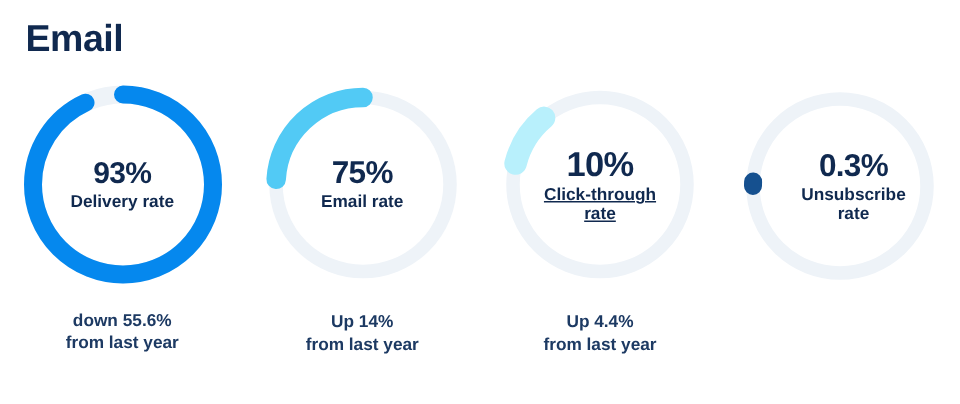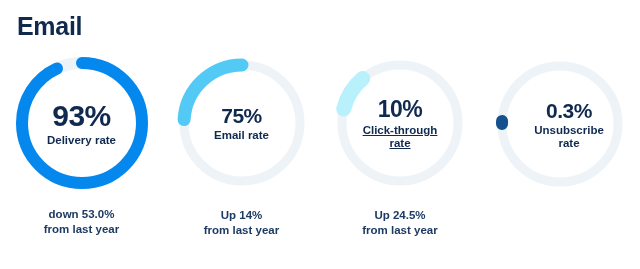--- a/index.html
+++ b/index.html
@@ -91,21 +91,21 @@
   .card-1 { left: 0px;   width: 163px; }
   .card-2 { left: 163px; width: 157px; }
   .card-3 { left: 320px; width: 160px; }
   .card-4 { left: 480px; width: 160px; }
 
   .card-1 .donut-wrap { width: 134px; height: 134px; }
   .card-2 .donut-wrap { width: 128px; height: 128px; margin-top: 3px; }
   .card-3 .donut-wrap { width: 128px; height: 128px; margin-top: 3px; }
   .card-4 .donut-wrap { width: 132px; height: 132px; margin-top: 2px; }
 
-  .card-1 .donut-value { font-size: 30px; }
+  .card-1 .donut-value { font-size: 20px; }
   .card-2 .donut-value { font-size: 21px; }
   .card-3 .donut-value { font-size: 23px; }
   .card-4 .donut-value { font-size: 21px; }
 
   .card-1 .donut-label { font-size: 11.5px; }
   .card-2 .donut-label { font-size: 11.5px; }
   .card-3 .donut-label { font-size: 11.5px; text-decoration: underline; }
   .card-4 .donut-label { font-size: 11.5px; }
 
   .card-1 .caption { margin-top: 17px; }
@@ -126,21 +126,21 @@
     <div class="donut-wrap">
       <svg class="donut-svg" viewBox="0 0 134 134" width="134" height="134">
         <circle cx="67" cy="67" r="60" fill="none" stroke="#eef3f8" stroke-width="12"></circle>
         <circle class="donut-arc" cx="67" cy="67" r="60" fill="none" stroke="#0588ee" stroke-width="12" stroke-linecap="round" transform="rotate(-90 67 67)" stroke-dasharray="350.6017401406209 26.38937829015424"></circle>
       </svg>
       <div class="donut-center">
         <div class="donut-value">93%</div>
         <div class="donut-label">Delivery rate</div>
       </div>
     </div>
-    <div class="caption">down 53.0%
+    <div class="caption">down 55.6%
 from last year</div>
   </div>
 
   <div class="metric-card card-2">
     <div class="donut-wrap">
       <svg class="donut-svg" viewBox="0 0 128 128" width="128" height="128">
         <circle cx="64" cy="64" r="58" fill="none" stroke="#eef3f8" stroke-width="9"></circle>
         <circle class="donut-arc" cx="64" cy="64" r="58" fill="none" stroke="#52caf5" stroke-width="13" stroke-linecap="round" transform="rotate(-90 64 64) scale(1,-1) translate(0,-128)" stroke-dasharray="87.46193947593984 276.96280834047616"></circle>
       </svg>
       <div class="donut-center">
@@ -157,21 +157,21 @@
       <svg class="donut-svg" viewBox="0 0 128 128" width="128" height="128">
         <circle cx="64" cy="64" r="58" fill="none" stroke="#eef3f8" stroke-width="9"></circle>
         <circle class="donut-arc" cx="64" cy="64" r="58" fill="none" stroke="#b8f0fc" stroke-width="15" stroke-linecap="round" transform="rotate(-130 64 64) scale(1,-1) translate(0,-128)" stroke-dasharray="36.4424747816416 327.98227303477444"></circle>
       </svg>
       <div class="donut-center">
         <div class="donut-value">10%</div>
         <div class="donut-label">Click-through
 rate</div>
       </div>
     </div>
-    <div class="caption">Up 24.5%
+    <div class="caption">Up 4.4%
 from last year</div>
   </div>
 
   <div class="metric-card card-4">
     <div class="donut-wrap">
       <svg class="donut-svg" viewBox="0 0 132 132" width="132" height="132">
         <circle cx="66" cy="66" r="58" fill="none" stroke="#eef3f8" stroke-width="9"></circle>
         <circle class="donut-arc" cx="66" cy="66" r="58" fill="none" stroke="#15508f" stroke-width="12" stroke-linecap="round" transform="rotate(-180 66 66)" stroke-dasharray="3 361.424747816416"></circle>
       </svg>
       <div class="donut-center">

